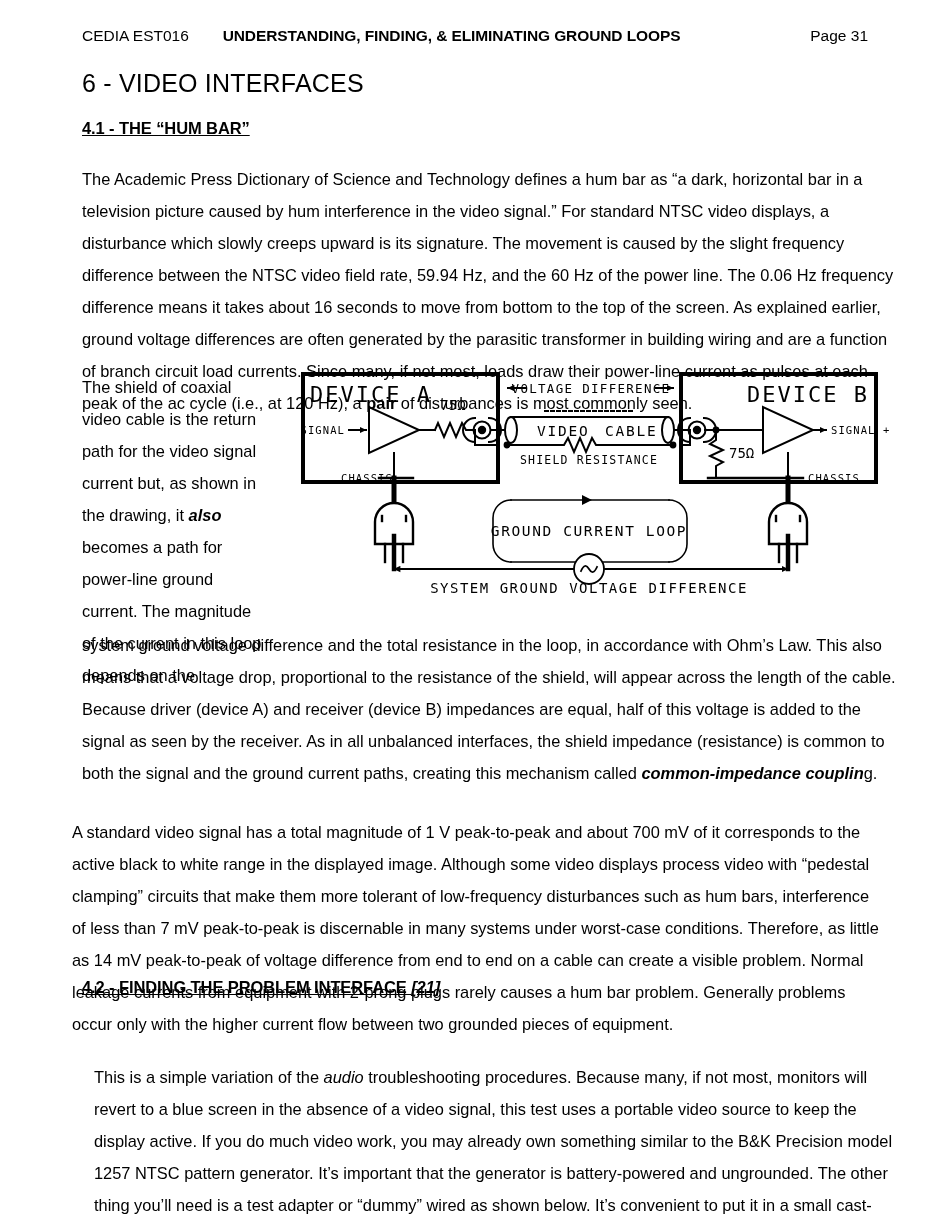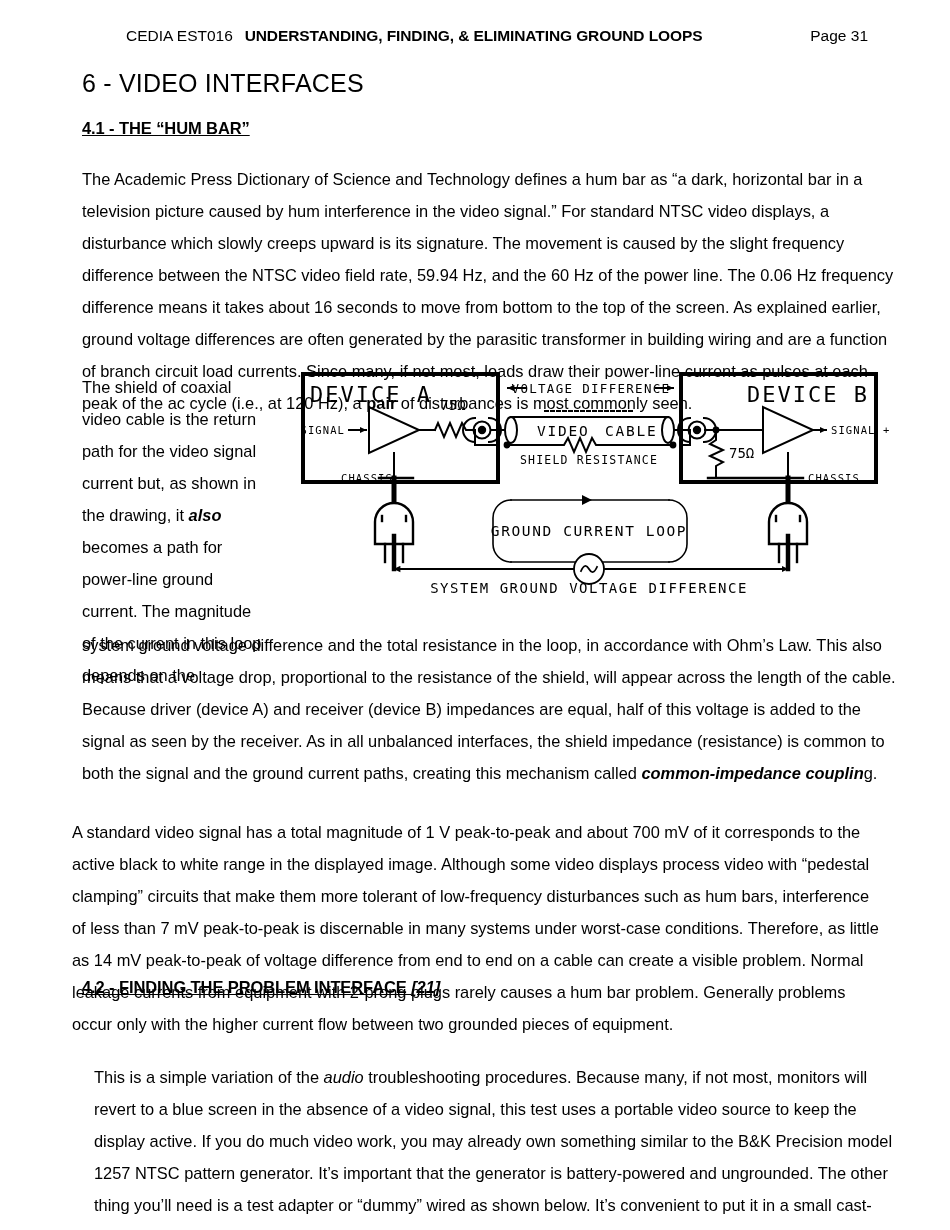--- a/index.html
+++ b/index.html
@@ -30,21 +30,20 @@
     left: 82px;
     right: 82px;
     height: 22px;
     display: flex;
     align-items: baseline;
     font-size: 15.5px;
   }
   .rh-left {
     flex: 0 0 auto;
     white-space: nowrap;
-    margin-left: 44px;
   }
   .rh-center {
     flex: 1 1 auto;
     text-align: center;
     font-weight: bold;
     letter-spacing: -0.1px;
     white-space: nowrap;
     padding-right: 96px;
   }
   .rh-right {

